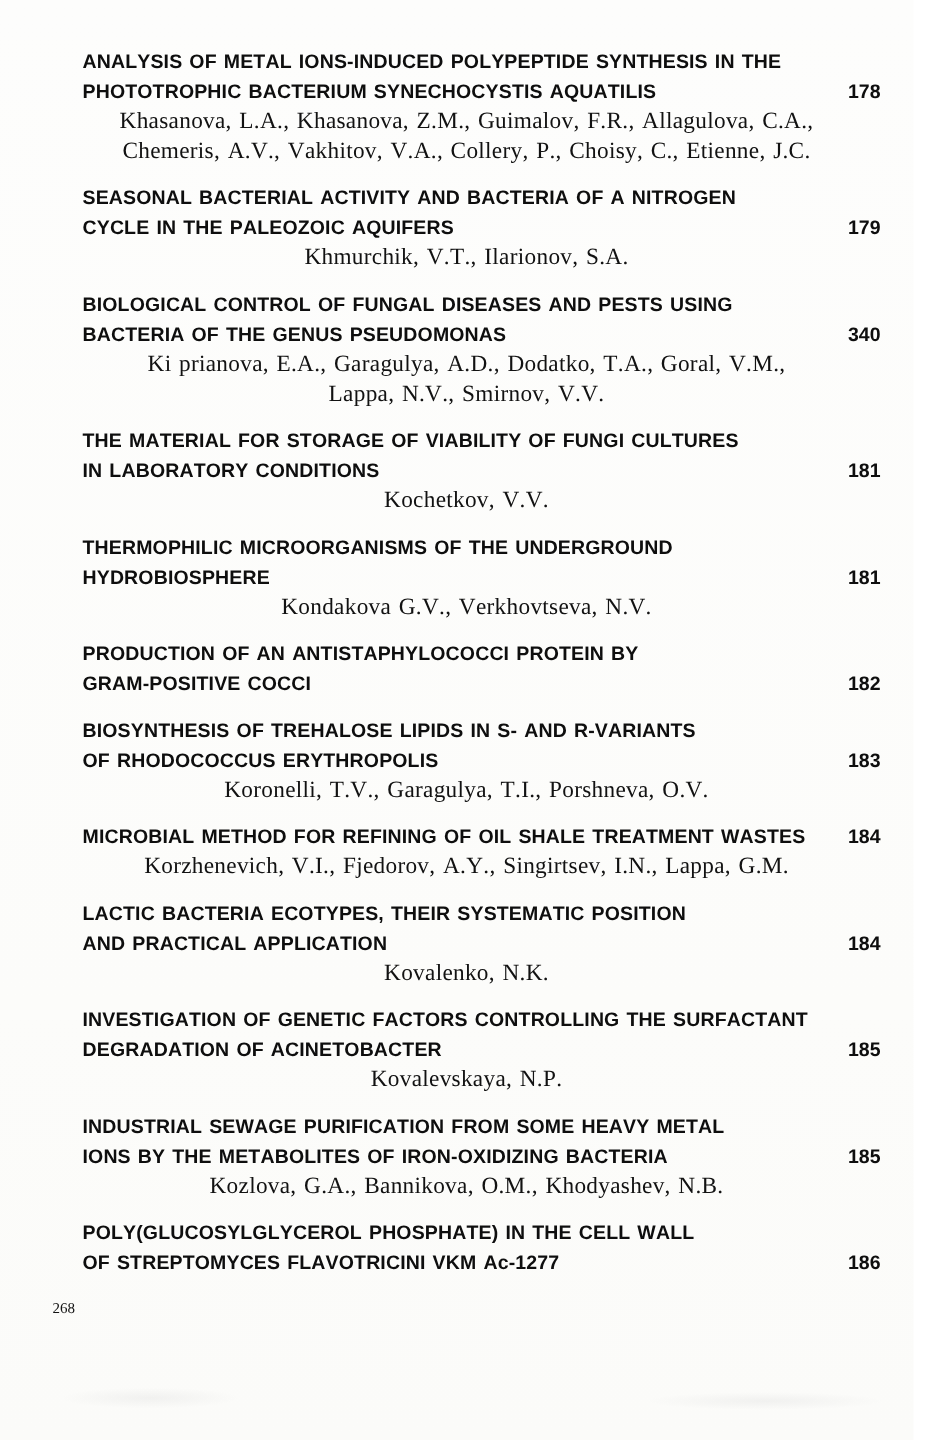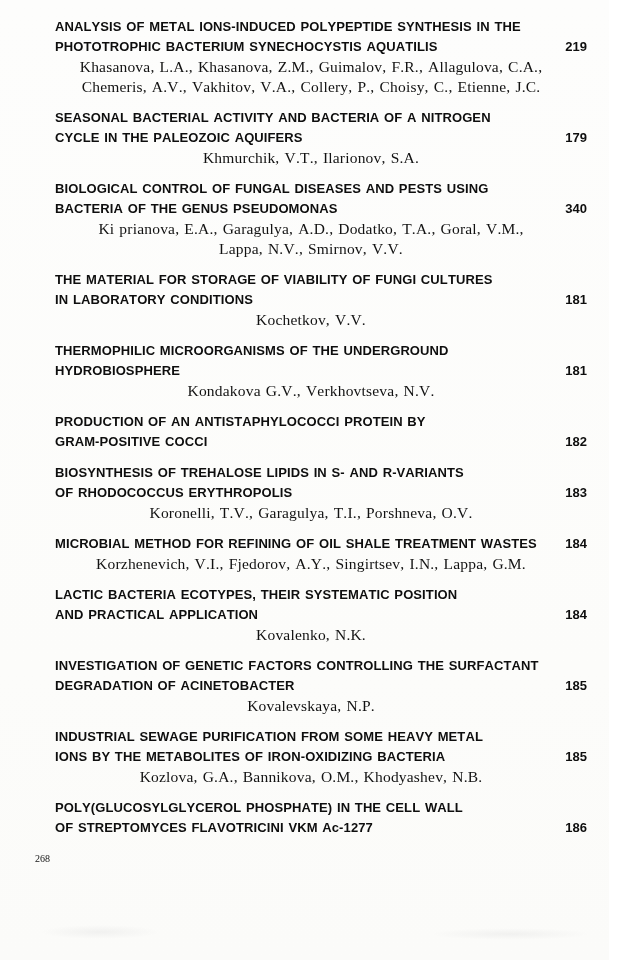--- a/index.html
+++ b/index.html
@@ -6,21 +6,21 @@
     margin: 0;
     padding: 0;
     background: #ffffff;
   }
   .page {
     position: relative;
     width: 609px;
     height: 960px;
     background: linear-gradient(180deg, #fdfdfc 0%, #fcfcfa 70%, #fbfbf9 100%);
     box-sizing: border-box;
-    padding: 17px 36px 0 35px;
+    padding: 31px 36px 0 35px;
     overflow: hidden;
     font-kerning: none;
   }
   .content {
     width: 552px;
   }
   .entry {
     margin-bottom: 11px;
   }
   .title-row {
@@ -73,21 +73,21 @@
 </head>
 <body>
 
 <div class="page">
   <div class="content">
 
     <div class="entry">
       <div class="title-row">
         <div class="title">ANALYSIS OF METAL IONS-INDUCED POLYPEPTIDE SYNTHESIS IN THE
 PHOTOTROPHIC BACTERIUM SYNECHOCYSTIS AQUATILIS</div>
-        <div class="page-num">219</div>
+        <div class="page-num">178</div>
       </div>
       <div class="authors">Khasanova, L.A., Khasanova, Z.M., Guimalov, F.R., Allagulova, C.A.,
 Chemeris, A.V., Vakhitov, V.A., Collery, P., Choisy, C., Etienne, J.C.</div>
     </div>
 
     <div class="entry">
       <div class="title-row">
         <div class="title">SEASONAL BACTERIAL ACTIVITY AND BACTERIA OF A NITROGEN
 CYCLE IN THE PALEOZOIC AQUIFERS</div>
         <div class="page-num">179</div>

